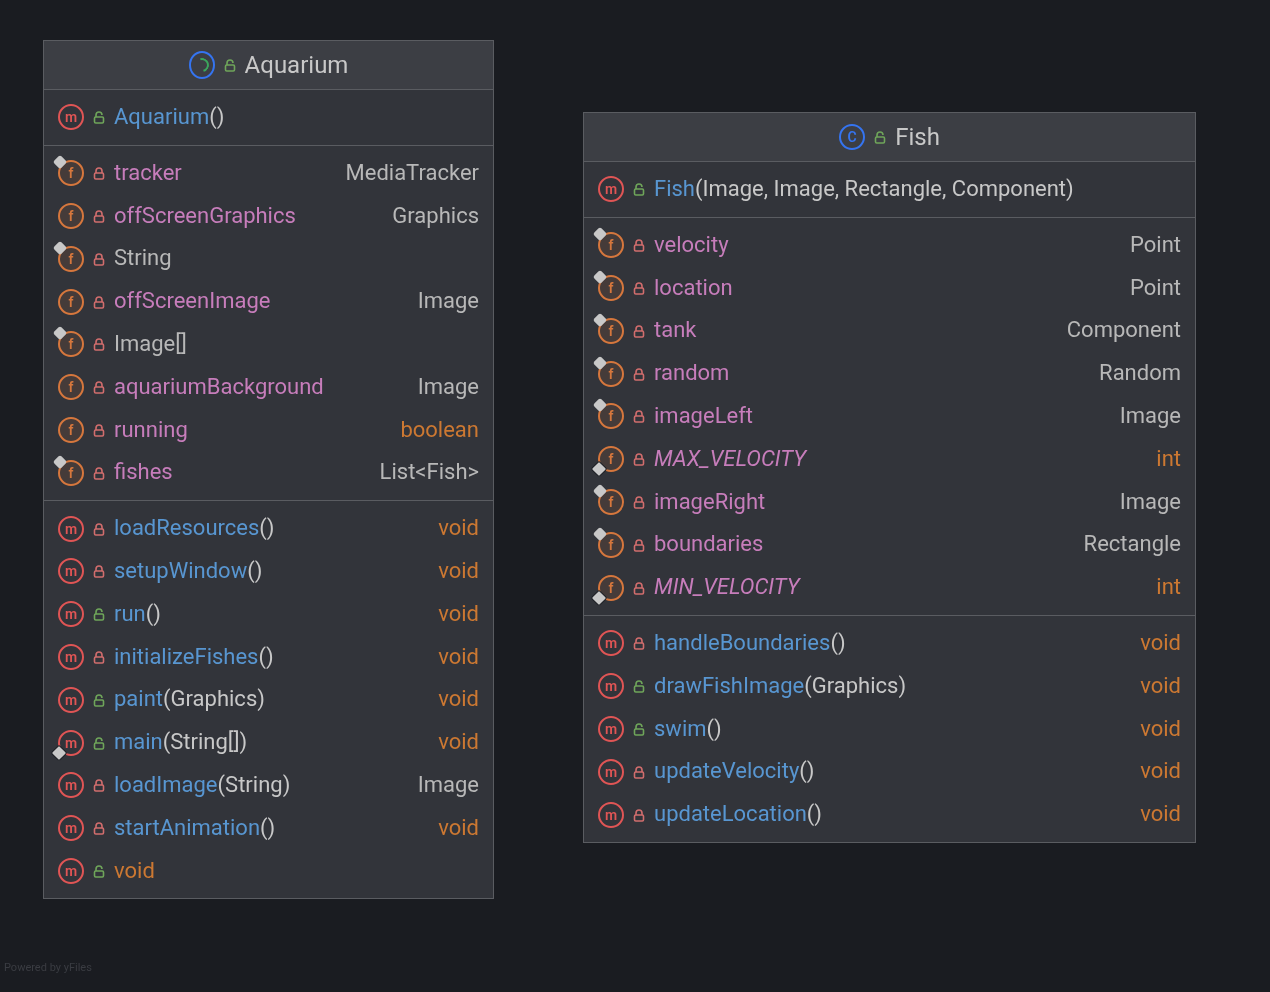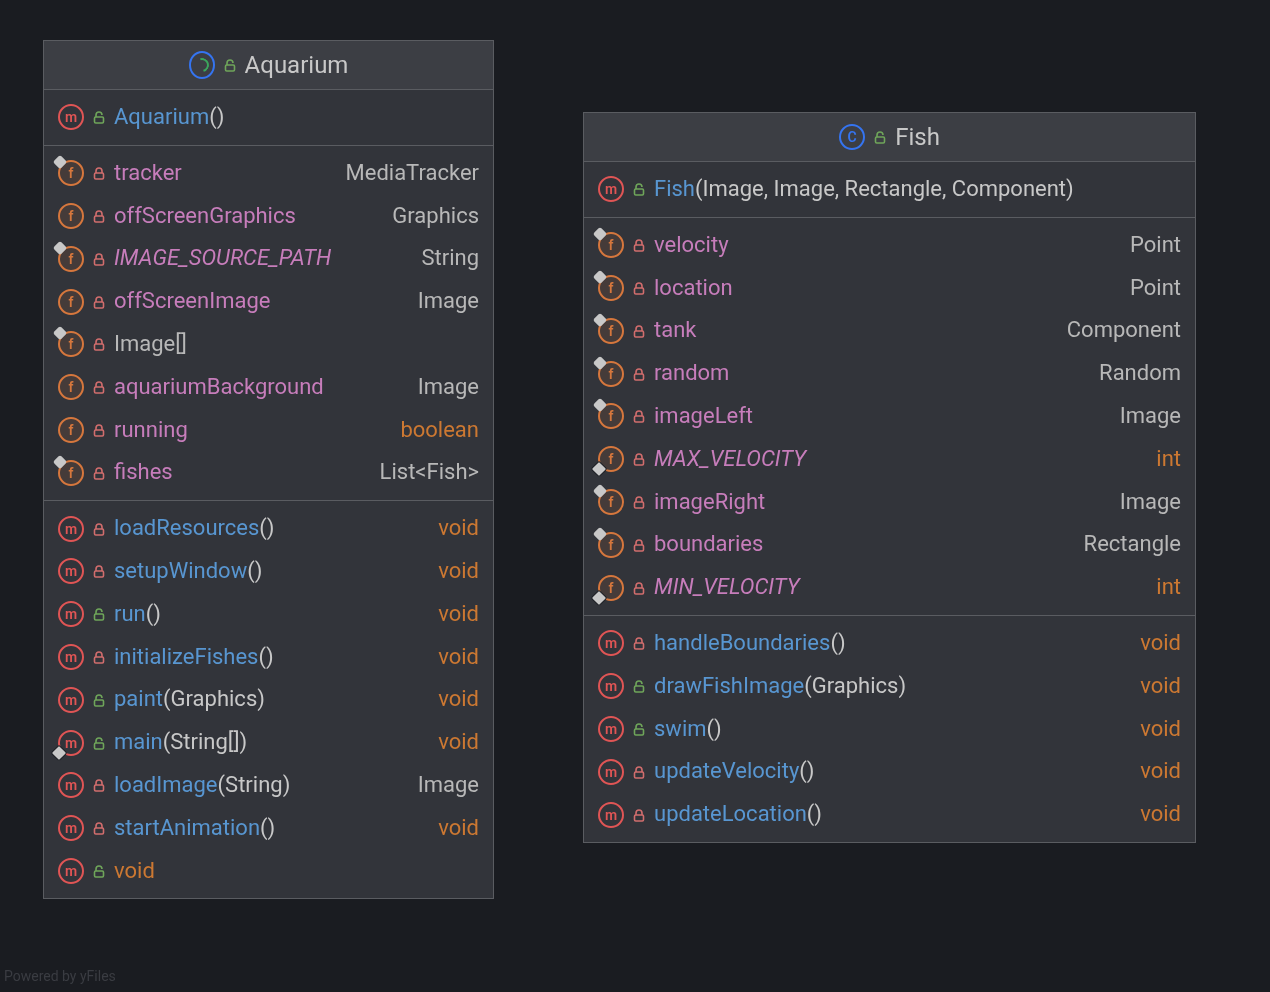--- a/index.html
+++ b/index.html
@@ -126,22 +126,22 @@
     border: 2px solid #3ba55c;
     border-left-color: transparent;
     border-bottom-color: transparent;
     border-radius: 50%;
     position:absolute;
     transform: rotate(30deg);
   }
   .footer-credit {
     position: absolute;
     left: 4px;
-    bottom: 8px;
-    font-size: 14px;
+    bottom: 18px;
+    font-size: 11px;
     color: #3a3c42;
   }
 </style>
 </head>
 <body>
 
 <div class="canvas" id="canvas">
     <div class="class-box" style="left:43px;top:40px;width:449px">
       <div class="class-header">
       <span class="icon-slot">
@@ -216,23 +216,20 @@
     <span class="pin"></span>
               <span class="circle c-orange-f">f</span>
   </span>
       <span class="lock lock-red">
               <svg viewBox="0 0 14 14" fill="none" stroke-width="1.6">
     <path d="M4 7 V5 a3 3 0 0 1 6 0 V7"></path>
     <rect x="2.5" y="7" width="9" height="6" rx="1.2"></rect>
   </svg>
             </span>
     </span>
-    <span class="mid">
-      <span class="name-field italic">IMAGE_SOURCE_PATH</span>
-    </span>
     <span class="right"><span class="type-gray">String</span></span>
   </div>
         <div class="row">
     <span class="left">
       <span class="icon-slot">
     <span class="circle c-orange-f">f</span>
   </span>
       <span class="lock lock-red">
               <svg viewBox="0 0 14 14" fill="none" stroke-width="1.6">
     <path d="M4 7 V5 a3 3 0 0 1 6 0 V7"></path>

